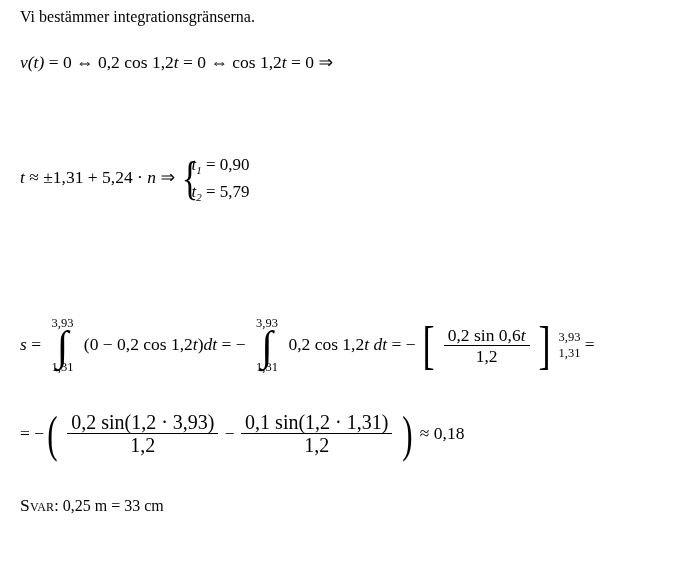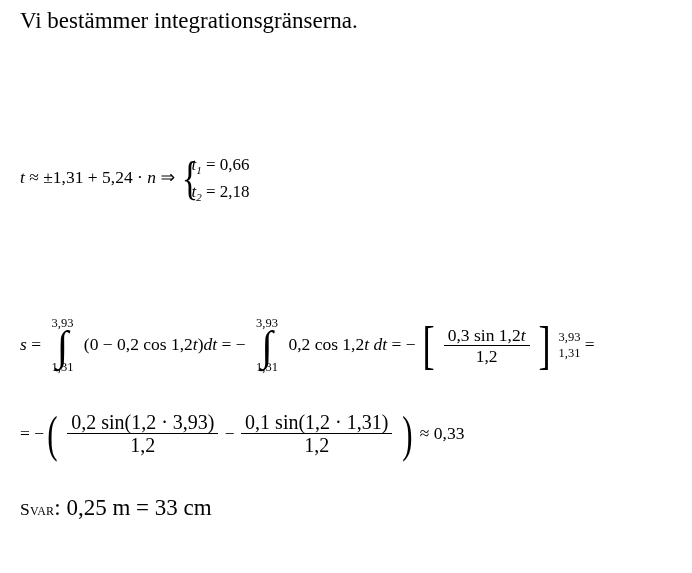--- a/index.html
+++ b/index.html
@@ -20,21 +20,21 @@
     width: 692px;
     height: 573px;
     padding: 0;
   }
   .line {
     position: absolute;
     white-space: nowrap;
   }
   .txt {
     font-family: "Liberation Serif", serif;
-    font-size: 23px;
+    font-size: 16px;
   }
   .math {
     font-family: "Liberation Serif", serif;
     font-size: 17.5px;
   }
   .it {
     font-style: italic;
   }
   .bi {
     font-style: italic;
@@ -148,28 +148,31 @@
     letter-spacing: 0.2px;
   }
 </style>
 </head>
 <body>
 
 <div class="page">
 
   <div class="line txt" style="left:20px; top:8px;">Vi bestämmer integrationsgränserna.</div>
 
+  <div class="line math" style="left:20px; top:52px;">
+    <span class="it">v</span><span class="it">(t)</span><span> = 0 </span><span>⇔</span><span> 0,2 cos 1,2</span><span class="it">t</span><span> = 0 </span><span>⇔</span><span> cos 1,2</span><span class="it">t</span><span> = 0 </span><span>⇒</span>
+  </div>
 
 
   <div class="line math" style="left:20px; top:152px;">
     <span class="it">t</span><span> ≈ ±1,31 + 5,24 · </span><span class="it">n</span><span> ⇒</span>
     <span class="cases">
       <span class="brace">{</span>
-      <span class="row"><span class="it">t</span><span class="sub it">1</span><span> = 0,66</span></span>
-      <span class="row"><span class="it">t</span><span class="sub it">2</span><span> = 2,18</span></span>
+      <span class="row"><span class="it">t</span><span class="sub it">1</span><span> = 0,90</span></span>
+      <span class="row"><span class="it">t</span><span class="sub it">2</span><span> = 5,79</span></span>
     </span>
   </div>
 
 
   <div class="line math" style="left:20px; top:317px;">
     <span class="it">s</span><span> = </span>
 
     <span class="intgrp">
       <span class="lim">3,93</span>
       <span class="sign">∫</span>
@@ -183,21 +186,21 @@
       <span class="sign">∫</span>
       <span class="lim">1,31</span>
     </span>
 
     <span>0,2 cos 1,2</span><span class="it">t</span>&nbsp;<span class="it">dt</span><span> = −</span>
 
     <span class="brk">
       <span class="bar">[</span>
       <span class="inner">
         <span class="frac">
-          <span class="num"><span>0,3 sin 1,2</span><span class="it">t</span></span>
+          <span class="num"><span>0,2 sin 0,6</span><span class="it">t</span></span>
           <span class="den">1,2</span>
         </span>
       </span>
       <span class="bar">]</span>
       <span class="limits">
         <span>3,93</span>
         <span>1,31</span>
       </span>
     </span>
     <span> =</span>
@@ -207,20 +210,20 @@
     <span>= −</span><span class="bigparen">(</span>
     <span class="frac smallfrac">
       <span class="num">0,2 sin(1,2 · 3,93)</span>
       <span class="den">1,2</span>
     </span>
     <span>−</span>
     <span class="frac smallfrac">
       <span class="num">0,1 sin(1,2 · 1,31)</span>
       <span class="den">1,2</span>
     </span>
-    <span class="bigparen">)</span><span> ≈ 0,33</span>
+    <span class="bigparen">)</span><span> ≈ 0,18</span>
   </div>
 
   <div class="line" style="left:20px; top:495px;">
     <span class="svar">Svar</span><span class="txt">: 0,25 m = 33 cm</span>
   </div>
 
 </div>
 
 </body></html>

